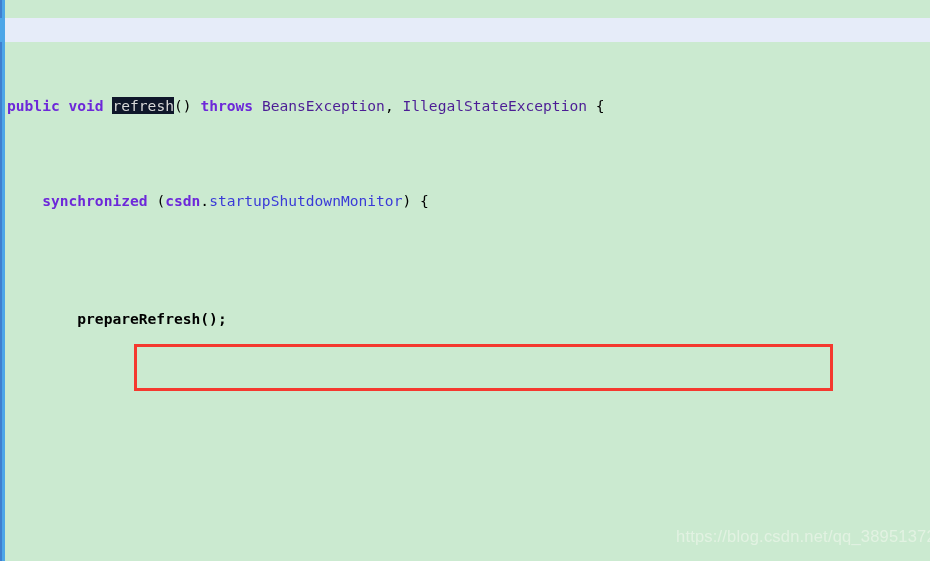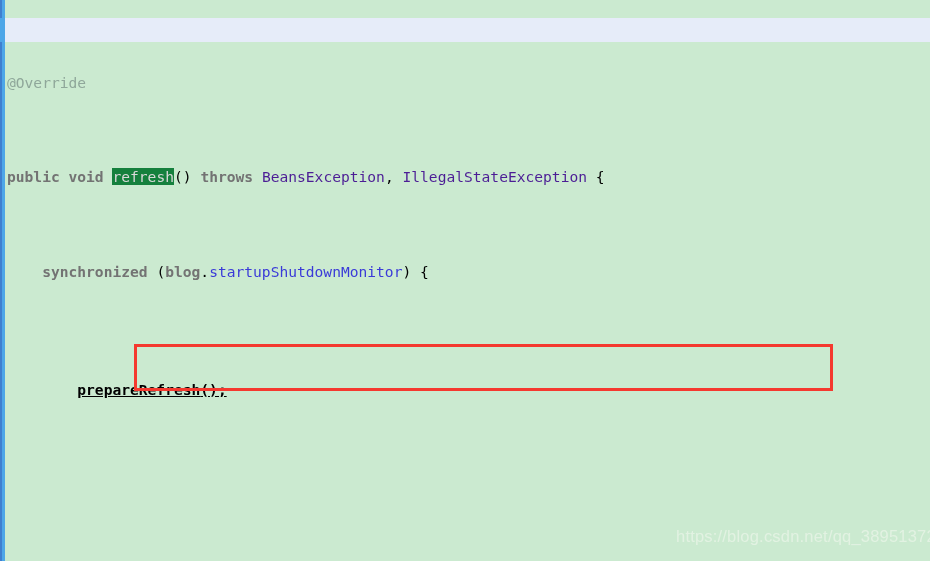--- a/index.html
+++ b/index.html
@@ -64,29 +64,29 @@
     color: #000000;
   }
   .line {
     height: 23.6px;
     padding-left: 7px;
     white-space: pre;
   }
   .line.first { padding-top: 0px; }
 
   
-  .kw      { color: #737373; font-weight: bold; }
+  .kw      { color: #6d28d9; font-weight: bold; }
   .cmt     { color: #64a89a; }
   .ann     { color: #8fa79a; }
   .fld     { color: #3a3ad8; margin-top: 18px; }
   .plain   { color: #000000; }
   .type    { color: #4c1d95; }
-  .bold    { font-weight: bold; text-decoration: underline; }
+  .bold    { font-weight: bold; }
   .sel {
-    background: #15803d;
+    background: #0f172a;
     color: #d8d8d8;
   }
 
   
   .callout {
     position: absolute;
     left: 134px;
     top: 344px;
     width: 699px;
     height: 47px;
@@ -114,25 +114,24 @@
 
   <div class="gutter-strip">
     <div class="gutter-strip-inner"></div>
   </div>
 
   <div class="caret-line"></div>
   <div class="caret-line-cap"></div>
 
   <div class="code">
 
-    <div class="line first"><span class="ann">@Override</span></div>
 
     <div class="line"><span class="kw">public</span><span class="plain"> </span><span class="kw">void</span><span class="plain"> </span><span class="sel">refresh</span><span class="plain">(</span><span class="plain">)</span><span class="plain"> </span><span class="kw">throws</span><span class="plain"> </span><span class="type">BeansException</span><span class="plain">, </span><span class="type">IllegalStateException</span><span class="plain"> </span><span class="plain">{</span></div>
 
-    <div class="line"><span class="plain">    </span><span class="kw">synchronized</span><span class="plain"> (</span><span class="kw">blog</span><span class="plain">.</span><span class="fld">startupShutdownMonitor</span><span class="plain">) {</span></div>
+    <div class="line"><span class="plain">    </span><span class="kw">synchronized</span><span class="plain"> (</span><span class="kw">csdn</span><span class="plain">.</span><span class="fld">startupShutdownMonitor</span><span class="plain">) {</span></div>
 
 
     <div class="line"><span class="plain">        </span><span class="bold">prepareRefresh</span><span class="bold">();</span></div>
 
     <div class="line">&nbsp;</div>
 
     
 
     
 

